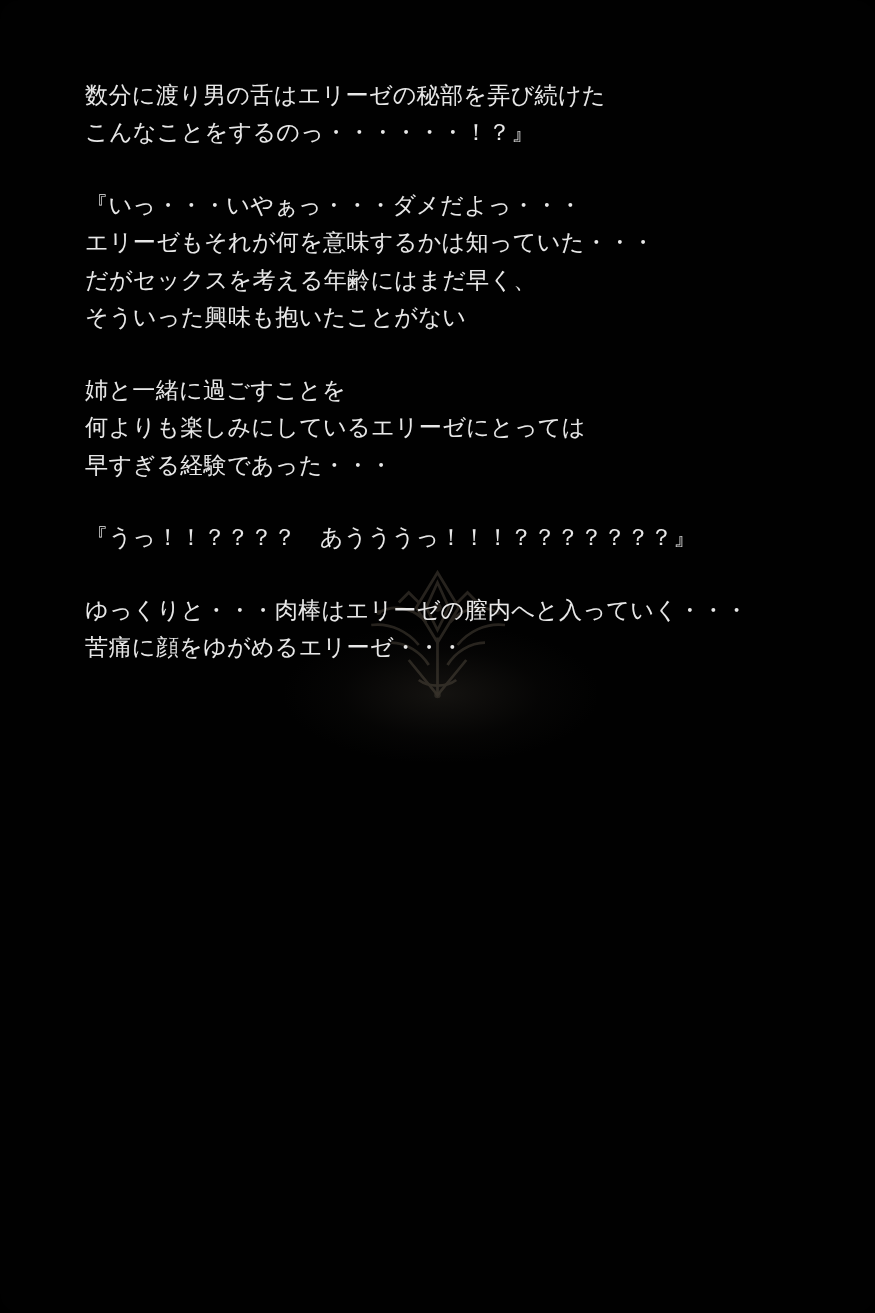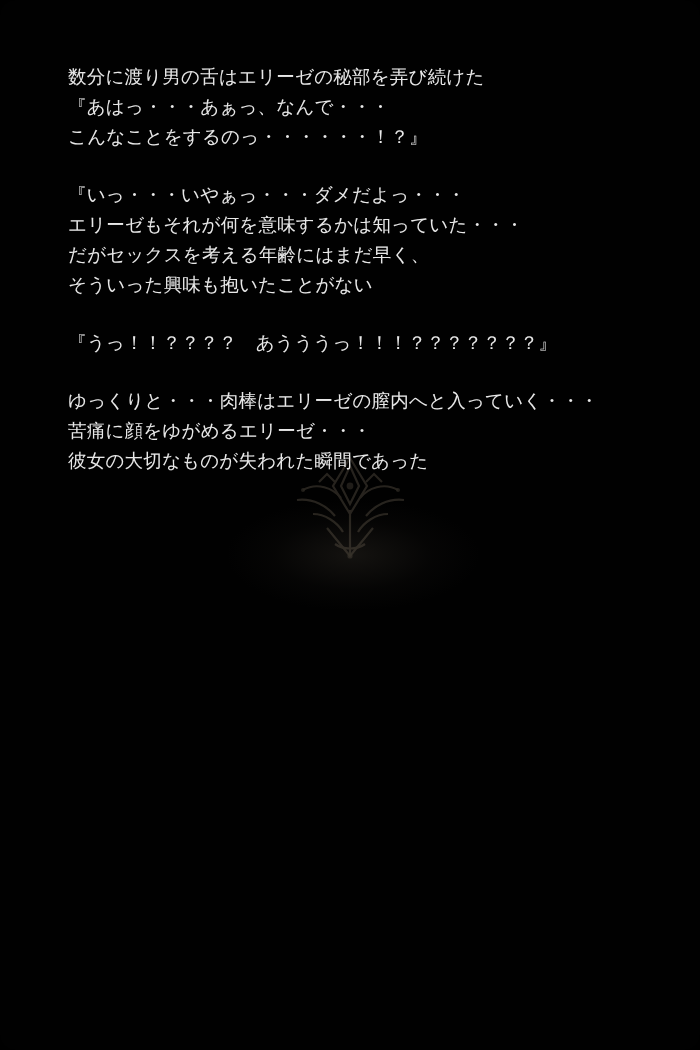--- a/index.html
+++ b/index.html
@@ -84,37 +84,40 @@
       <circle cx="67" cy="104" r="2.6"></circle>
       <circle cx="20" cy="38" r="2"></circle>
       <circle cx="115" cy="38" r="2"></circle>
     </g>
   </svg>
 
   <div class="text-body">
 
     <div class="para">
       <div class="line">数分に渡り男の舌はエリーゼの秘部を弄び続けた</div>
-      <div class="line">『あはっ・・・あぁっ、なんで・・・</div>
       <div class="line">こんなことをするのっ・・・・・・！？』</div>
     </div>
 
 
     <div class="para">
       <div class="line">『いっ・・・いやぁっ・・・ダメだよっ・・・</div>
       <div class="line">エリーゼもそれが何を意味するかは知っていた・・・</div>
       <div class="line">だがセックスを考える年齢にはまだ早く、</div>
       <div class="line">そういった興味も抱いたことがない</div>
     </div>
 
+    <div class="para">
+      <div class="line">姉と一緒に過ごすことを</div>
+      <div class="line">何よりも楽しみにしているエリーゼにとっては</div>
+      <div class="line">早すぎる経験であった・・・</div>
+    </div>
 
     <div class="para">
       <div class="line">『うっ！！？？？？　あうううっ！！！？？？？？？？』</div>
     </div>
 
     <div class="para">
       <div class="line">ゆっくりと・・・肉棒はエリーゼの膣内へと入っていく・・・</div>
       <div class="line">苦痛に顔をゆがめるエリーゼ・・・</div>
-      <div class="line">彼女の大切なものが失われた瞬間であった</div>
     </div>
 
   </div>
 </div>
 
 </body></html>

